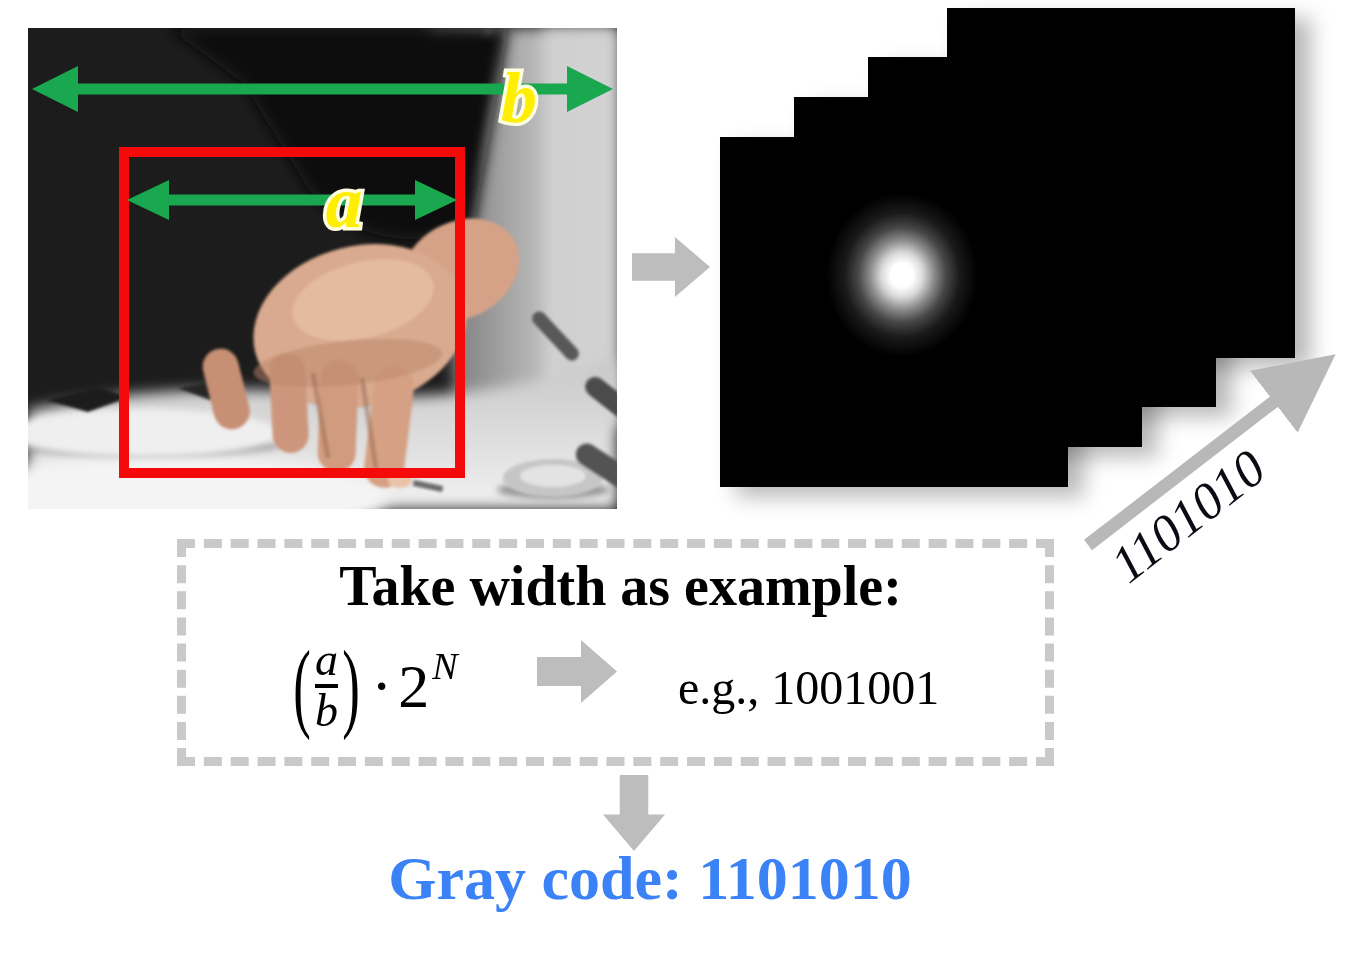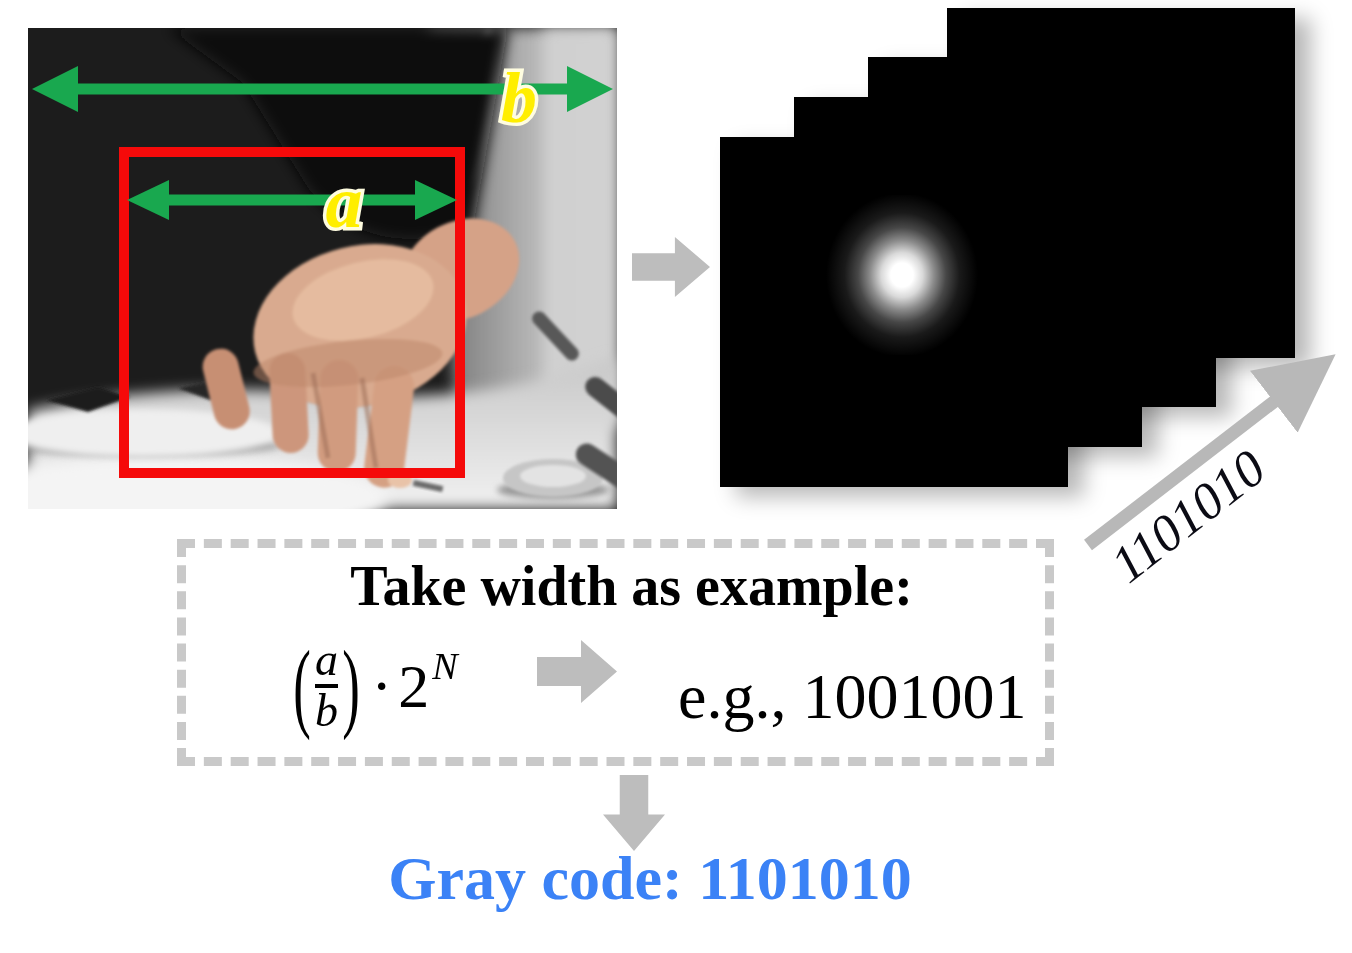--- a/index.html
+++ b/index.html
@@ -41,38 +41,38 @@
     position:absolute;left:1188px;top:516px;z-index:6;
     transform:translate(-50%,-50%) rotate(-38deg);
     font-style:italic;font-size:52px;color:#0b0b14;white-space:nowrap;
   }
   
   #formula-box{
     position:absolute;left:177px;top:539px;width:877px;height:227px;
     border:9px dashed #c9c9c9;box-sizing:border-box;background:#ffffff;
   }
   #formula-title{
-    position:absolute;left:16px;top:6px;width:100%;text-align:center;
+    position:absolute;left:5px;top:6px;width:100%;text-align:center;
     font-weight:bold;font-size:56px;color:#000;letter-spacing:0px;white-space:nowrap;
   }
   #formula{
     position:absolute;left:105px;top:84px;height:108px;
     display:flex;align-items:center;color:#000;
   }
   .paren{display:inline-block;font-size:66px;line-height:1;
     transform:scaleY(1.5) scaleX(0.8);font-weight:400;}
   .frac{display:inline-flex;flex-direction:column;align-items:center;
     font-style:italic;font-size:46px;line-height:1.02;margin:0 2px;}
   .frac .den{border-top:4px solid #000;}
   .op-dot{font-size:46px;font-weight:bold;margin:0 9px 0 12px;}
   .base-2{font-size:62px;line-height:1;}
   .exp-n{display:inline-block;font-style:italic;font-size:38px;
     transform:translateY(-20px);margin-left:3px;}
   #example-value{
-    position:absolute;left:492px;top:112px;font-size:64px;color:#000;white-space:nowrap;
+    position:absolute;left:492px;top:112px;font-size:48px;color:#000;white-space:nowrap;
   }
   
   #result{
     position:absolute;left:650px;top:843px;transform:translateX(-50%);
     font-weight:bold;font-size:62px;color:#3b82f6;white-space:nowrap;
   }
 </style>
 </head>
 <body>
 

